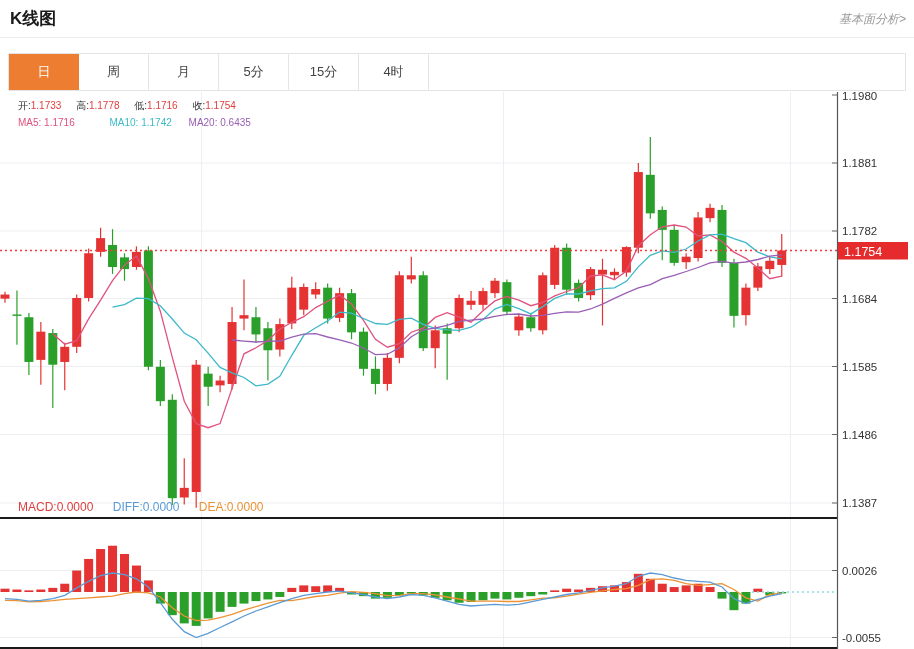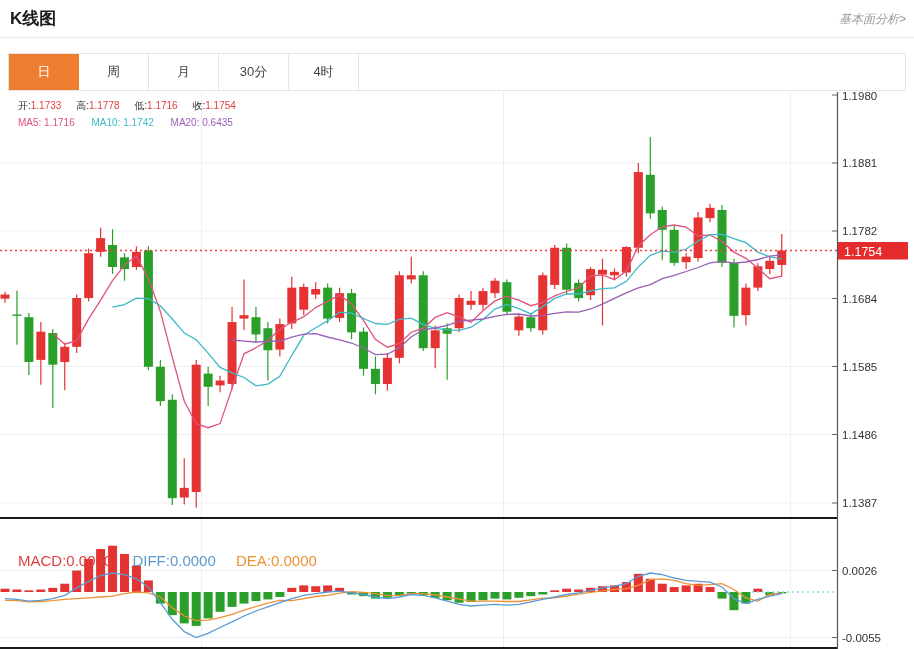--- a/index.html
+++ b/index.html
@@ -10,21 +10,21 @@
   .title-sep{position:absolute;left:0;top:37px;width:914px;height:1px;background:#ececec;}
   .tabbar{position:absolute;left:8px;top:53px;width:898px;height:38px;display:flex;
           border:1px solid #e4e4e4;box-sizing:border-box;}
   .tab{width:70px;height:100%;display:flex;align-items:center;justify-content:center;
        font-size:13px;color:#444;border-right:1px solid #e4e4e4;cursor:pointer;background:#fff;box-sizing:border-box;}
   .tab.active{background:#ed7d31;color:#fff;border-right:none;}
   .tab-filler{flex:1;background:#fff;}
   .info-row{position:absolute;left:18px;font-size:10px;white-space:nowrap;z-index:5;}
   .info-row .lbl{color:#333;}
   .info-row .val{color:#e03e3e;margin-right:12px;}
-  .ma5{color:#e0527e;margin-right:14px;text-align:center;}
+  .ma5{color:#e0527e;margin-right:32px;text-align:center;}
   .ma10{color:#3db9c9;margin-right:14px;}
   .ma20{color:#9a5fb5;}
   .macd-lbl-red{color:#e03e3e;margin-right:16px;}
   .macd-lbl-blue{color:#5b9bd5;margin-right:16px;}
   .macd-lbl-orange{color:#ed9234;}
   svg{position:absolute;left:0;display:block;}
   #main-chart{top:92px;}
   #macd-chart{top:517px;}
   text{font-family:"Liberation Sans","DejaVu Sans",sans-serif;}
   .axis-label{font-size:11.5px;fill:#333;}
@@ -35,21 +35,22 @@
 <div class="page">
 
   <div class="title">K线图</div>
   <a class="analysis-link">基本面分析&gt;</a>
   <div class="title-sep"></div>
 
   <div class="tabbar">
     <div class="tab active">日</div>
     <div class="tab">周</div>
     <div class="tab">月</div>
-    <div class="tab">30分</div>
+    <div class="tab">5分</div>
+    <div class="tab">15分</div>
     <div class="tab">4时</div>
     <div class="tab-filler"></div>
   </div>
 
   <div class="info-row" style="top:99px;">
     <span class="lbl">开:</span><span class="val">1.1733</span>
     <span class="lbl">高:</span><span class="val">1.1778</span>
     <span class="lbl">低:</span><span class="val">1.1716</span>
     <span class="lbl">收:</span><span class="val">1.1754</span>
   </div>
@@ -363,21 +364,21 @@
       <text class="axis-label" x="842" y="278.5">1.1585</text>
       <text class="axis-label" x="842" y="346.5">1.1486</text>
       <text class="axis-label" x="842" y="415">1.1387</text>
     </g>
     <g>
       <rect x="838" y="150" width="70" height="17.5" fill="#e52b2b"></rect>
       <text x="844" y="163.5" font-size="12.5" fill="#ffffff">1.1754</text>
     </g>
   </svg>
 
-  <div class="info-row" style="top:552px;font-size:15px;">
+  <div class="info-row" style="top:500px;font-size:12px;">
     <span class="macd-lbl-red">MACD:0.0000</span>
     <span class="macd-lbl-blue">DIFF:0.0000</span>
     <span class="macd-lbl-orange">DEA:0.0000</span>
   </div>
 
   <svg id="macd-chart" width="914" height="132" viewBox="0 0 914 132">
     <g>
       <line x1="201.5" y1="2" x2="201.5" y2="130" stroke="#edf0f3" stroke-width="1"></line>
       <line x1="503.5" y1="2" x2="503.5" y2="130" stroke="#edf0f3" stroke-width="1"></line>
       <line x1="790.5" y1="2" x2="790.5" y2="130" stroke="#edf0f3" stroke-width="1"></line>

